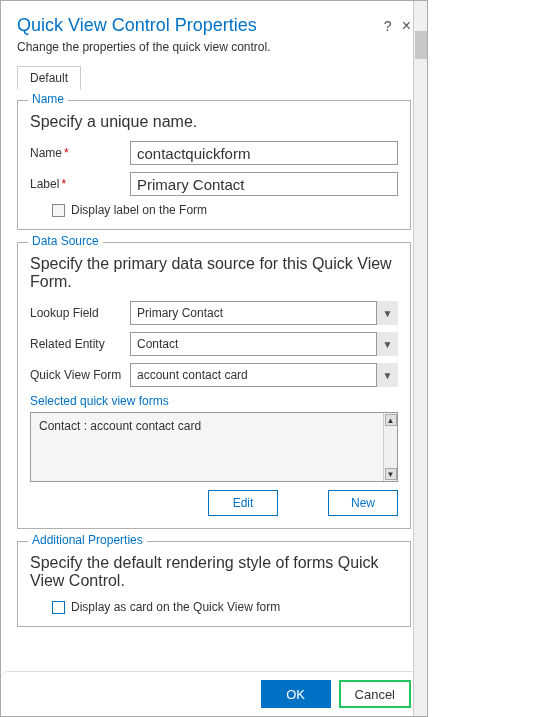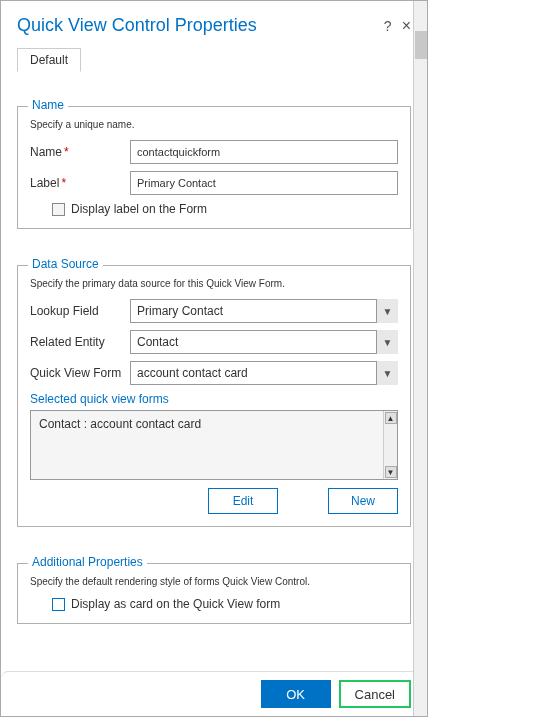--- a/index.html
+++ b/index.html
@@ -60,21 +60,20 @@
       color: #333;
       margin-top: 4px;
     }
 
     .dialog-body {
       flex: 1;
       overflow-y: auto;
       padding: 0 16px 8px 16px;
       display: flex;
       flex-direction: column;
-      gap: 24px;
     }
 
     
     .tab-bar {
       display: flex;
       margin-bottom: 10px;
       margin-top: 4px;
     }
 
     .tab {
@@ -106,21 +105,21 @@
       top: -9px;
       left: 10px;
       background: #fff;
       padding: 0 4px;
       font-size: 12px;
       color: #0072c6;
       font-weight: 500;
     }
 
     .section-desc {
-      font-size: 10px;
+      font-size: 16px;
       color: #333;
       margin-bottom: 10px;
       margin-top: 4px;
     }
 
     
     .form-row {
       display: flex;
       align-items: center;
       margin-bottom: 7px;
@@ -136,21 +135,21 @@
     .required-star {
       color: #c00;
       margin-left: 2px;
     }
 
     .form-input {
       flex: 1;
       height: 24px;
       border: 1px solid #999;
       padding: 2px 6px;
-      font-size: 11px;
+      font-size: 15px;
       color: #333;
       outline: none;
     }
 
     
     .checkbox-row {
       display: flex;
       align-items: center;
       margin-top: 4px;
       margin-left: 2px;
@@ -346,20 +345,21 @@
 <div class="dialog" style="position:relative;">
 
   <div class="dialog-header">
     <div class="dialog-title-row">
       <span class="dialog-title">Quick View Control Properties</span>
       <div class="dialog-title-icons">
         <span style="cursor:pointer;color:#555;font-size:14px;">?</span>
         <span style="cursor:pointer;color:#555;font-size:16px;">×</span>
       </div>
     </div>
+    <div class="dialog-subtitle">Change the properties of the quick view control.</div>
   </div>
 
   <div class="dialog-body">
 
     <div class="tab-bar">
       <div class="tab active">Default</div>
     </div>
 
     <div class="section">
       <span class="section-legend">Name</span>

